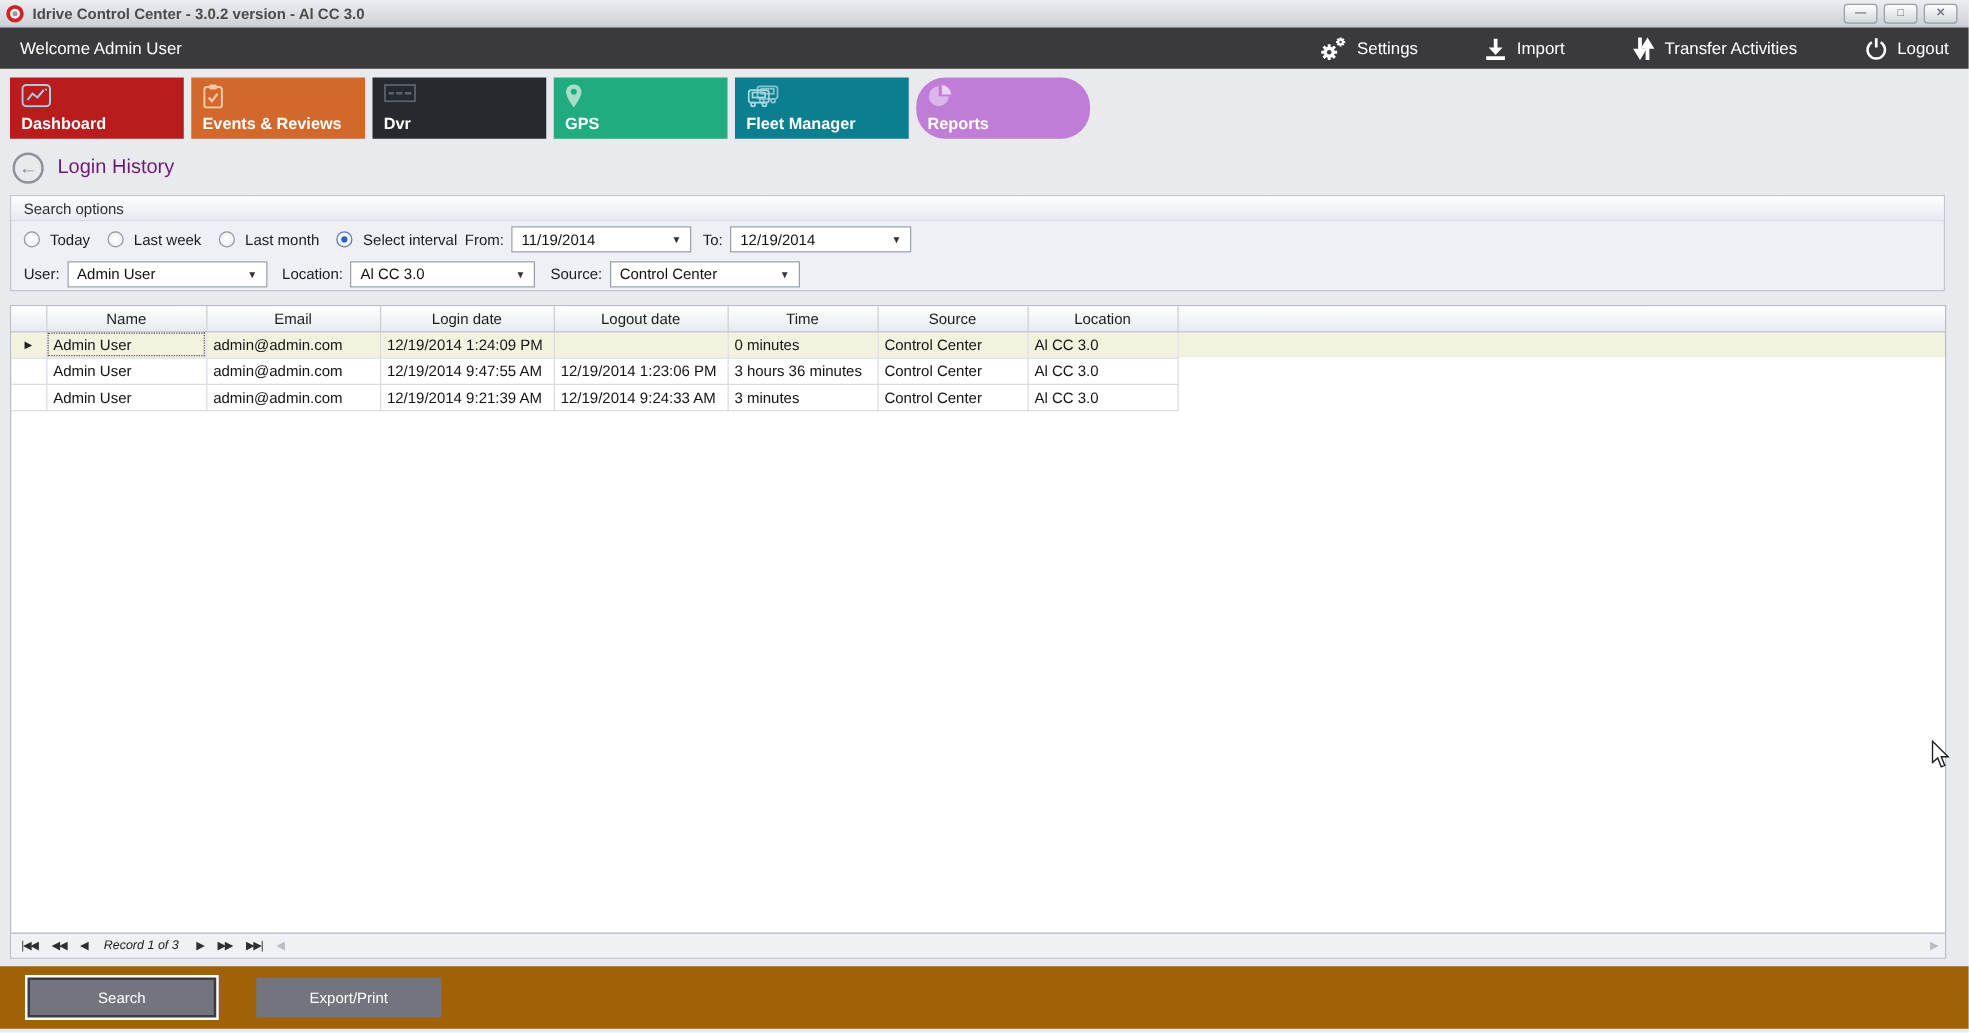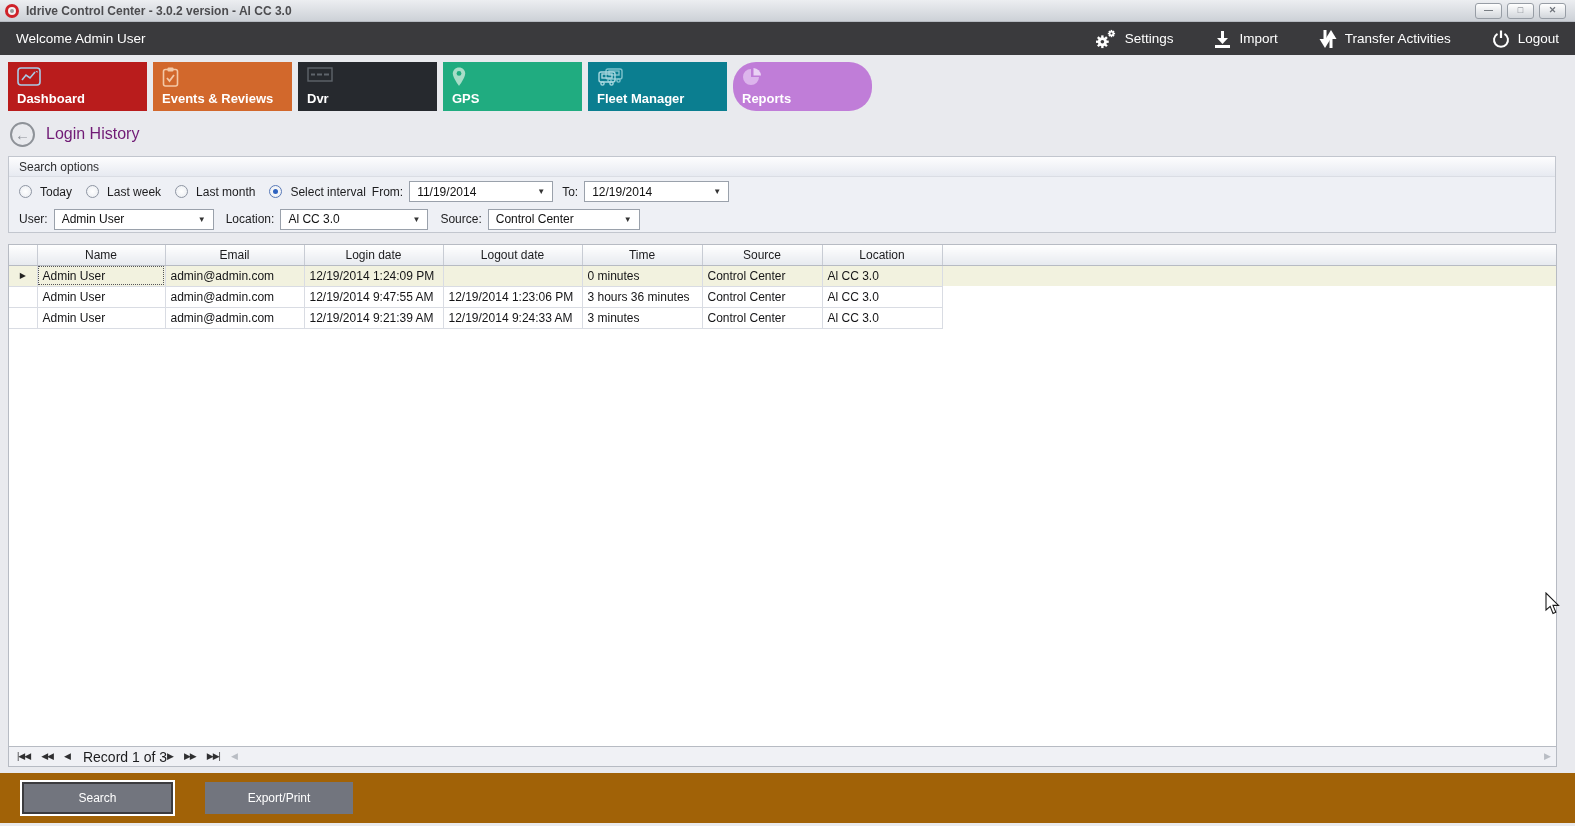--- a/index.html
+++ b/index.html
@@ -16,21 +16,21 @@
     position:relative; flex:0 0 auto; }
   .app-icon::after { content:""; position:absolute; left:2px; top:2px; width:4px; height:4px; border-radius:50%; background:#9a9a9a; }
   .title-text { font-size:12px; font-weight:bold; color:#4c4c4f; margin-left:7px; white-space:nowrap; }
   .win-controls { margin-left:auto; display:flex; gap:5px; padding-right:4px; }
   .win-btn { width:27px; height:16px; border:1px solid #979da5; border-radius:3px;
     background:linear-gradient(#ffffff,#d2d6db); color:#70757c; font-size:9px; font-weight:bold;
     display:flex; align-items:center; justify-content:center; line-height:1; }
   
   .navbar { height:33px; background:#3a3a3d; color:#fff; display:flex; align-items:center; padding:0 16px; }
   .welcome { font-size:13.5px; }
-  .nav-actions { margin-left:auto; display:flex; align-items:center; gap:41px; }
+  .nav-actions { margin-left:auto; display:flex; align-items:center; gap:54px; }
   .nav-action { display:flex; align-items:center; gap:8px; font-size:13.5px; cursor:default; }
   .nav-action svg { display:block; }
   
   .tiles { display:flex; gap:6px; margin:7px 0 0 8px; }
   .tile { width:139px; height:49px; color:#fff; position:relative; }
   .tile .tico { position:absolute; left:9px; top:5px; }
   .tile-label { position:absolute; left:9px; bottom:5px; font-size:13px; font-weight:bold; }
   
   .page-header { height:30px; display:flex; align-items:center; gap:11px; margin:8px 0 0 10px; }
   .back-btn { width:25px; height:25px; border-radius:50%; border:2px solid #8e9298; color:#8e9298;
@@ -64,21 +64,21 @@
     border-right:1px solid #d9dce3; border-bottom:1px solid #d9dce3; overflow:hidden; white-space:nowrap; }
   .grid td.ind { padding:0; text-align:center; font-size:8px; color:#222; }
   .grid td.filler, .grid th.fillerh { border-right:none; }
   .grid tr.selected td { background:#f2f2df; }
   .grid td.focus-cell { outline:1px dotted #55565a; outline-offset:-2px; }
   .grid-spacer { flex:1; }
   
   .record-nav { height:20px; background:#f0f1f5; border-top:1px solid #b7bbc3; display:flex; align-items:center;
     font-size:11px; color:#222; padding:0 4px 0 8px; }
   .rn-btn { font-size:9px; letter-spacing:-1px; color:#2f2f31; margin-right:11px; line-height:1; }
-  .rn-label { font-size:14px; margin:0 0 0 2px; color:#1c1c1e; }
+  .rn-label { font-size:10px; margin:0 14px 0 2px; color:#1c1c1e;font-style:italic; }
   .rn-btn.disabled { color:#b9bdc4; }
   .rn-right { margin-left:auto; }
   
   .footer-bar { height:50px; background:#a16207; margin-top:6px; display:flex; align-items:center; padding-left:20px; }
   .search-btn-outer { border:2px solid #ffffff; padding:2px; background:#3b3b3e; }
   .btn { background:#72757e; color:#fff; font-size:12px; border:none; display:flex; align-items:center;
     justify-content:center; font-family:"Liberation Sans",sans-serif; }
   .btn-search { width:147px; height:28px; }
   .btn-export { width:148px; height:32px; margin-left:30px; }
   

